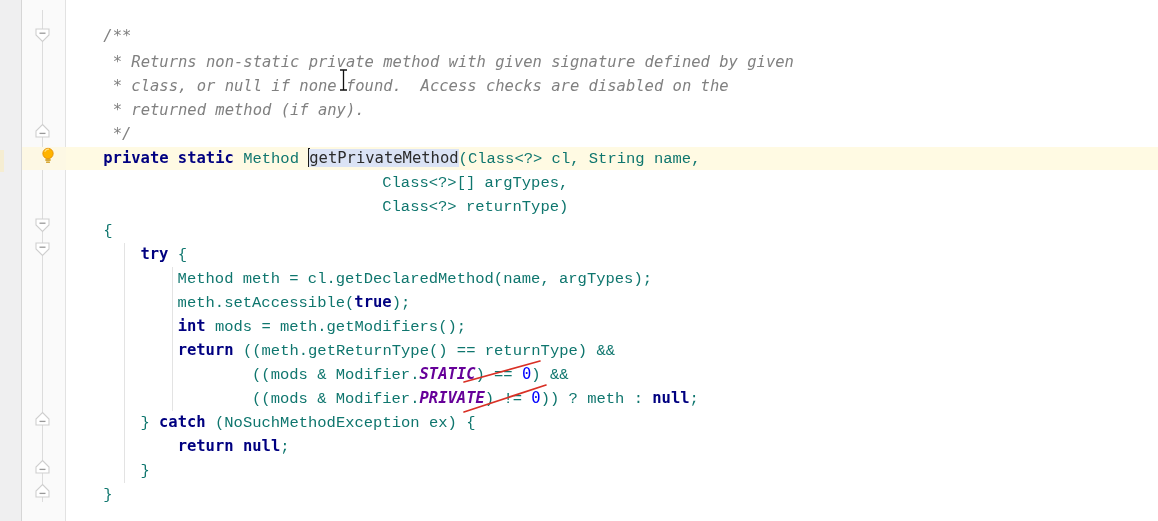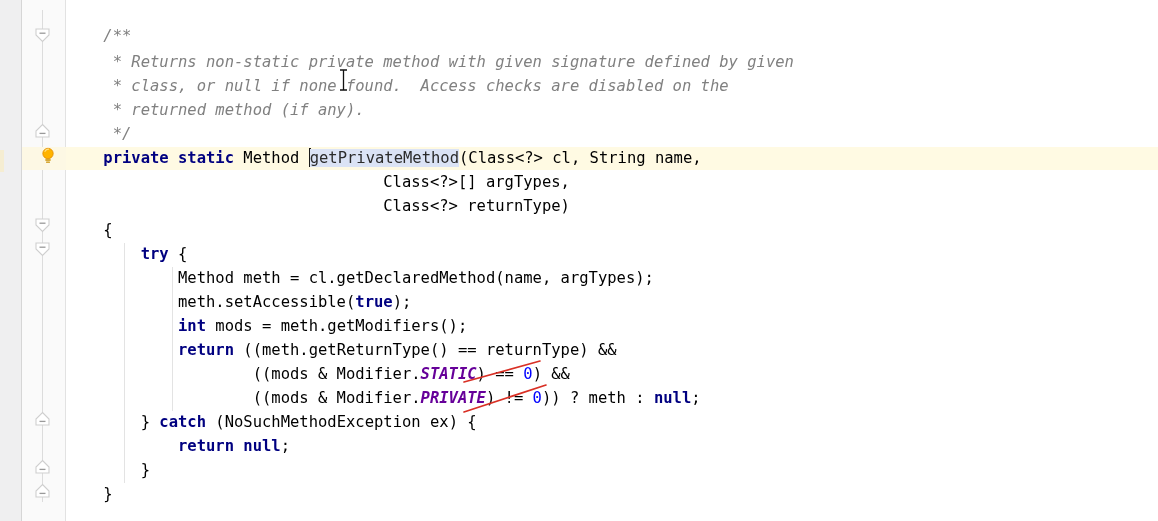--- a/index.html
+++ b/index.html
@@ -56,21 +56,21 @@
   .line{
     position:absolute;left:0;height:23.5px;white-space:pre;
   }
   .indent-guide{
     position:absolute;width:1px;background:#e3e3e3;
   }
 
   
   .cmt{color:#808080;font-style:italic;}
   .kw{color:#000080;font-weight:bold;}
-  .plain{color:#000000;}
+  .plain{color:#0f766e;font-family:Liberation Mono, monospace;}
   .num{color:#0000ff;}
   .const{color:#660099;font-weight:bold;font-style:italic;}
   .hl-ident{background:#dbe3f5;}
   .caret{
     display:inline-block;width:0;border-left:2px solid #1a1a1a;
     height:19px;vertical-align:-4px;margin:0 -1px 0 0;
   }
 
   
   .slash{position:absolute;pointer-events:none;}

